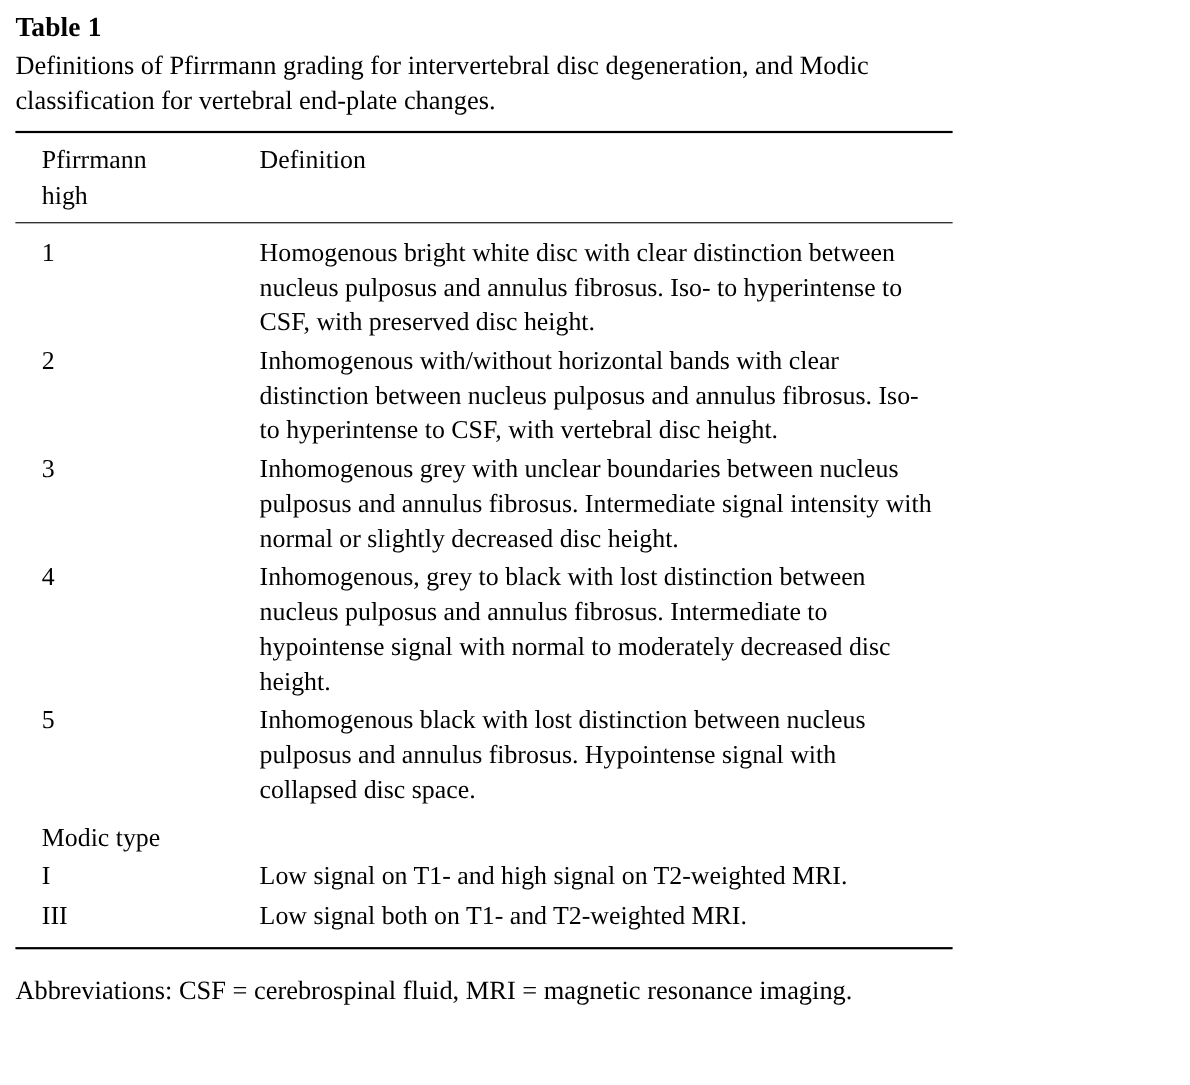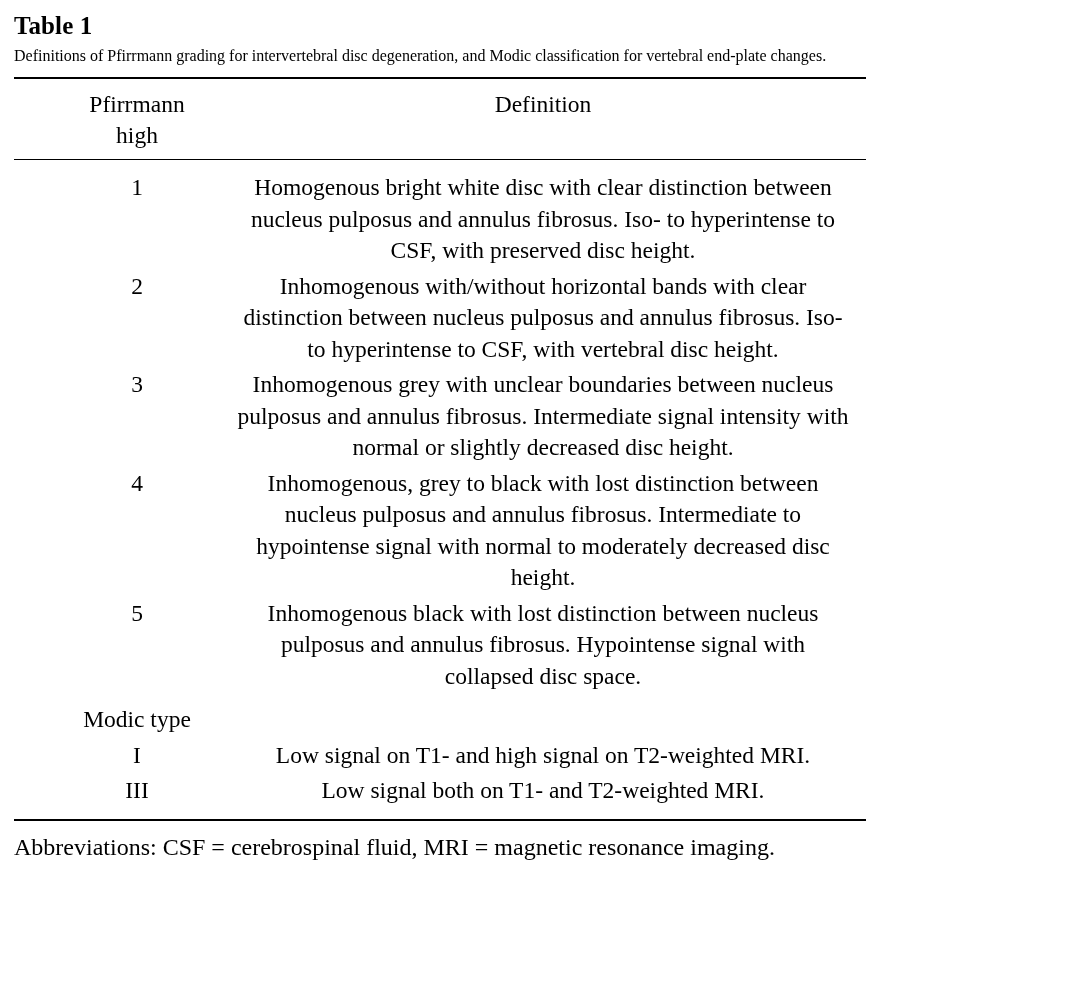--- a/index.html
+++ b/index.html
@@ -20,21 +20,21 @@
     padding: 10px 14px 0 14px;
   }
   .table-label {
     font-size: 25px;
     font-weight: bold;
     line-height: 1.25;
     margin: 0 0 4px 0;
     letter-spacing: 0.1px;
   }
   .caption {
-    font-size: 16px;
+    font-size: 24px;
     line-height: 1.33;
     margin: 0 0 10px 0;
   }
   .rule-top {
     border-top: 2.4px solid #000;
     margin: 0;
   }
   .rule-mid {
     border-top: 1.6px solid #000;
     margin: 0;
@@ -44,21 +44,21 @@
     margin: 0;
   }
   table.grading {
     width: 100%;
     border-collapse: collapse;
     font-size: 23.5px;
     line-height: 1.34;
   }
   table.grading td, table.grading th {
     vertical-align: top;
-    text-align: center;
+    text-align: left;
     font-weight: normal;
     padding: 0;
   }
   .col-grade {
     width: 222px;
     padding-left: 24px !important;
     box-sizing: border-box;
   }
   .col-def {
     padding-right: 16px !important;
@@ -82,21 +82,21 @@
   }
   tbody tr.modic-head td {
     padding-top: 10px !important;
   }
   tbody tr.last-row td {
     padding-bottom: 12px !important;
   }
   .abbrev {
     font-size: 24px;
     line-height: 1.35;
-    padding-top: 10px;
+    padding-top: 22px;
   }
 </style>
 </head>
 <body>
 
 <div class="page">
 
   <div class="table-label">Table 1</div>
 
   <div class="caption">Definitions of Pfirrmann grading for intervertebral disc degeneration, and Modic classification for vertebral end-plate changes.</div>

